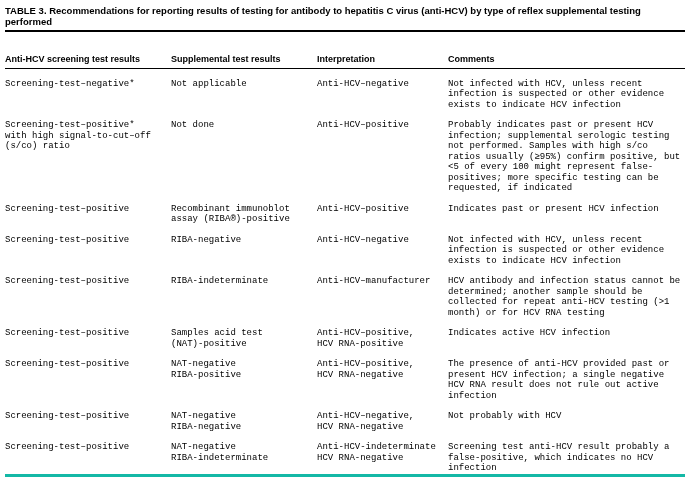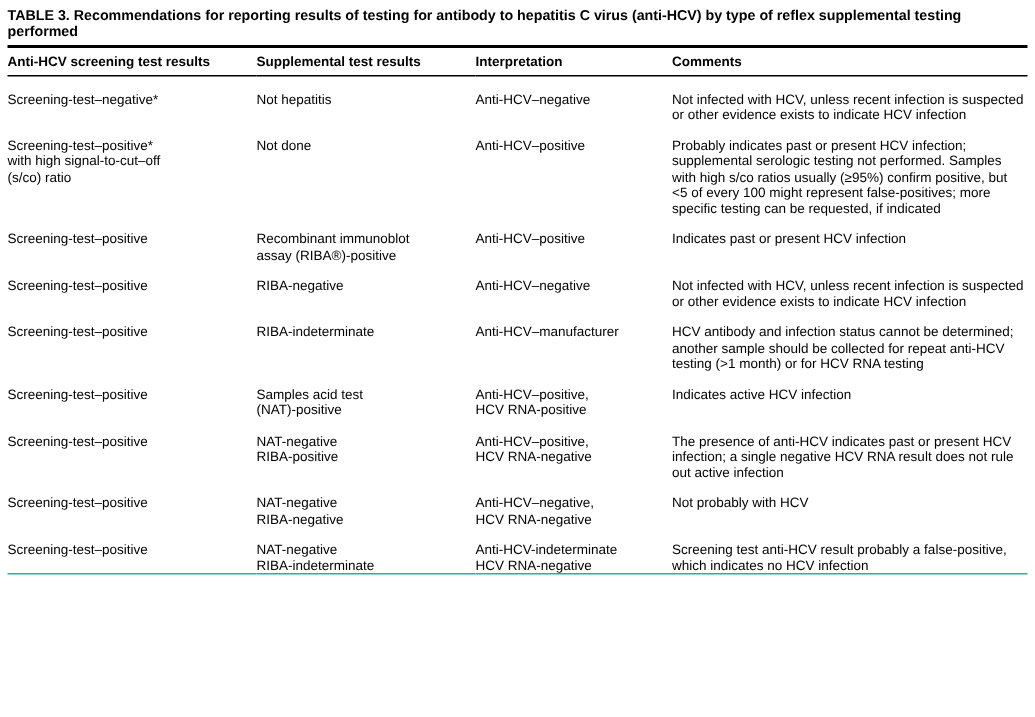--- a/index.html
+++ b/index.html
@@ -21,20 +21,21 @@
     font-size: 9.5px;
     font-weight: bold;
     line-height: 11px;
     padding-bottom: 3px;
     border-bottom: 2px solid #000;
   }
   table.recs {
     width: 100%;
     border-collapse: collapse;
     table-layout: fixed;
+    margin-top: 18px;
   }
   col.c1 { width: 166px; }
   col.c2 { width: 146px; }
   col.c3 { width: 131px; }
   col.c4 { width: 237px; }
   th {
     font-size: 9px;
     font-weight: bold;
     line-height: 10.5px;
     vertical-align: bottom;
@@ -46,21 +47,21 @@
   th.center { text-align: left; padding-right: 0; }
   td {
     font-size: 9px;
     line-height: 10.5px;
     vertical-align: top;
     text-align: left;
     padding: 10px 10px 0 0;
     white-space: pre-line;
   }
   td.c4 { padding-right: 2px; }
-  tbody { border-bottom: 1px solid #14b8a6; }
+  tbody { border-bottom: 3px solid #14b8a6; font-family: Liberation Mono, monospace; }
   .footnote {
     font-size: 8.5px;
     line-height: 10px;
     padding: 3px 0 3px 0;
     border-bottom: 1px solid #000;
   }
 </style>
 </head>
 <body>
 
@@ -79,21 +80,21 @@
       <tr>
         <th>Anti-HCV screening test results</th>
         <th>Supplemental test results</th>
         <th class="center">Interpretation</th>
         <th class="center">Comments</th>
       </tr>
     </thead>
     <tbody>
       <tr>
         <td class="c1">Screening-test–negative*</td>
-        <td class="c2">Not hepatitis</td>
+        <td class="c2">Not applicable</td>
         <td class="c3">Anti-HCV–negative</td>
         <td class="c4">Not infected with HCV, unless recent infection is suspected or other evidence exists to indicate HCV infection</td>
       </tr>
       <tr>
         <td class="c1">Screening-test–positive*
 with high signal-to-cut–off
 (s/co) ratio</td>
         <td class="c2">Not done</td>
         <td class="c3">Anti-HCV–positive</td>
         <td class="c4">Probably indicates past or present HCV infection; supplemental serologic testing not performed. Samples with high s/co ratios usually (≥95%) confirm positive, but &lt;5 of every 100 might represent false-positives; more specific testing can be requested, if indicated</td>
@@ -124,21 +125,21 @@
         <td class="c3">Anti-HCV–positive,
 HCV RNA-positive</td>
         <td class="c4">Indicates active HCV infection</td>
       </tr>
       <tr>
         <td class="c1">Screening-test–positive</td>
         <td class="c2">NAT-negative
 RIBA-positive</td>
         <td class="c3">Anti-HCV–positive,
 HCV RNA-negative</td>
-        <td class="c4">The presence of anti-HCV indicates past or present HCV infection; a single negative HCV RNA result does not rule out active infection</td>
+        <td class="c4">The presence of anti-HCV provided past or present HCV infection; a single negative HCV RNA result does not rule out active infection</td>
       </tr>
       <tr>
         <td class="c1">Screening-test–positive</td>
         <td class="c2">NAT-negative
 RIBA-negative</td>
         <td class="c3">Anti-HCV–negative,
 HCV RNA-negative</td>
         <td class="c4">Not probably with HCV</td>
       </tr>
       <tr>

